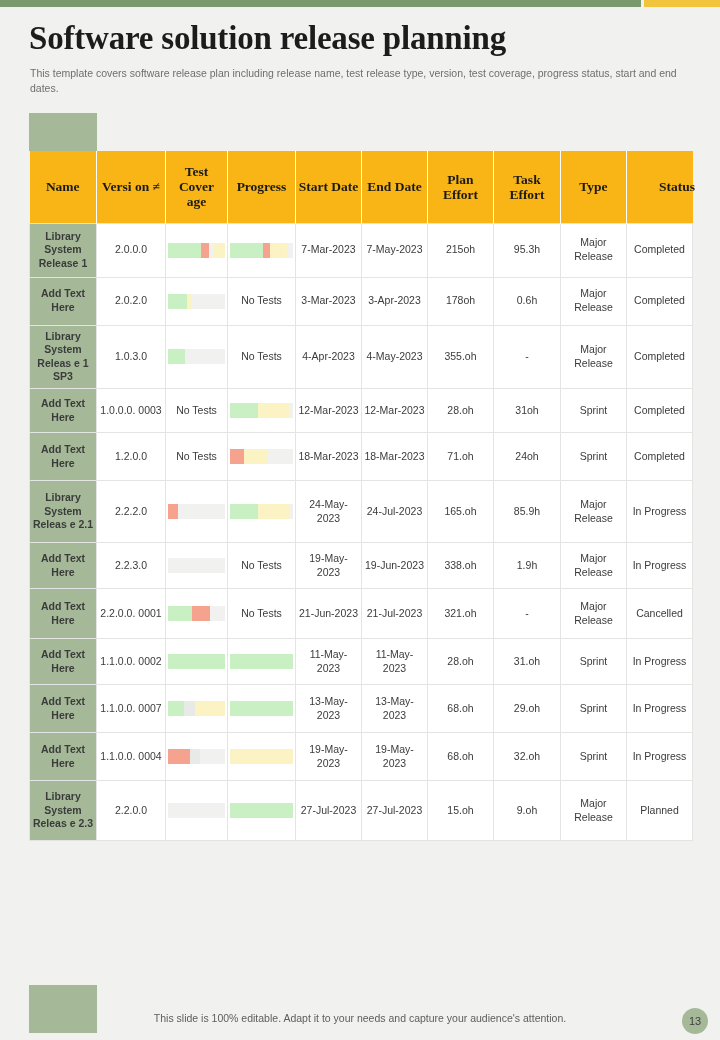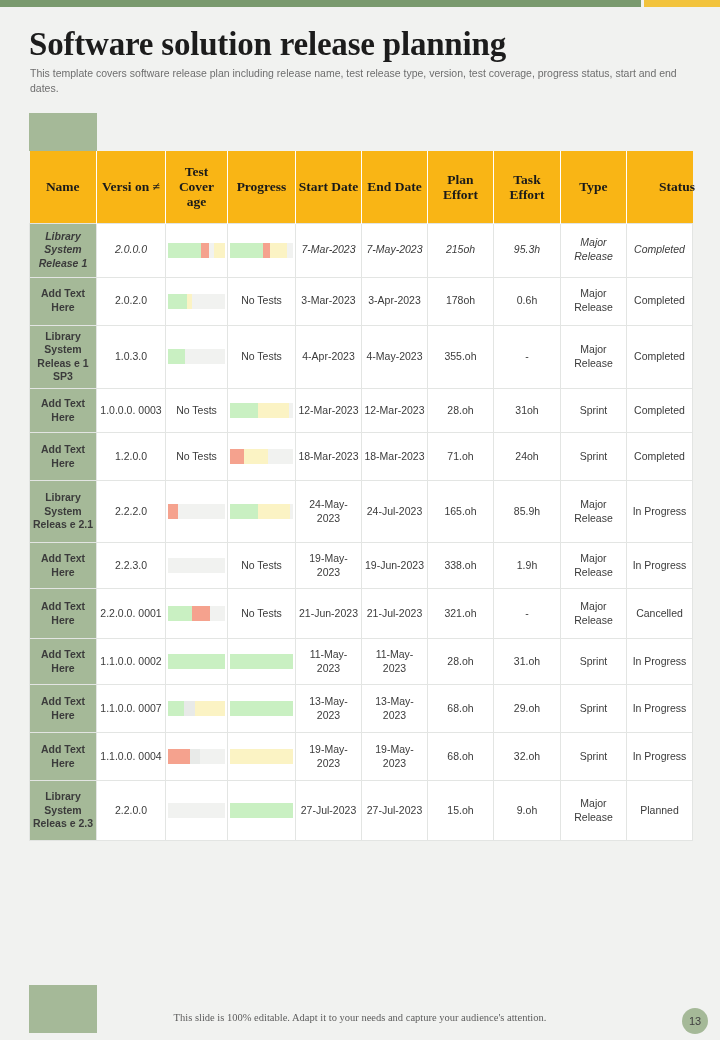--- a/index.html
+++ b/index.html
@@ -12,21 +12,21 @@
   .page { position: relative; width: 720px; height: 1040px; background: #f1f2f0; }
 
   
   .topbar { position: absolute; top: 0; left: 0; height: 7px; width: 100%; display: flex; }
   .topbar-green { width: 641px; height: 7px; background: #7a9a6e; }
   .topbar-gap   { width: 3px;  height: 7px; background: #f1f2f0; }
   .topbar-orange{ flex: 1;     height: 7px; background: #f2c33c; }
 
   
   .title {
-    position: absolute; left: 29px; top: 26px;
+    position: absolute; left: 29px; top: 20px;
     font-family: "Liberation Serif", serif;
     font-weight: bold; font-size: 33px; color: #1c1c1c;
     letter-spacing: -0.2px; white-space: nowrap;
   }
   .subtitle {
     position: absolute; left: 30px; top: 66px; width: 650px;
     font-size: 10.5px; line-height: 15px; color: #6e6e6e;
   }
 
   
@@ -80,21 +80,21 @@
   td.c-notests { color: #4a4a4a; }
 
   
   .bar { display: flex; width: 100%; height: 15px; }
   .seg { height: 15px; }
 
   
   .footer-note {
     position: absolute; left: 0; top: 1012px; width: 720px;
     text-align: center;
-    font-size: 10.5px; color: #5d5d5d; font-family: Liberation Serif, serif;
+    font-size: 10.5px; color: #5d5d5d;
   }
   .page-badge {
     position: absolute; right: 12px; top: 1008px;
     width: 26px; height: 26px; border-radius: 50%;
     background: #a5b998; color: #404040;
     font-size: 11px; display: flex;
     align-items: center; justify-content: center;
   }
 </style>
 </head>
@@ -136,21 +136,21 @@
             <th>Progress</th>
             <th>Start Date</th>
             <th>End Date</th>
             <th>Plan Effort</th>
             <th>Task Effort</th>
             <th>Type</th>
             <th>Status</th>
           </tr>
         </thead>
       <tbody id="tbody">
-          <tr style="height: 54px; font-style: italic;">
+          <tr style="height: 54px;">
             <td class="c-name">Library System Release 1</td>
             <td>2.0.0.0</td>
             <td>
               <div class="bar">
                 <div class="seg" style="width: 58%; background: rgb(201, 240, 194);"></div>
                 <div class="seg" style="width: 14%; background: rgb(245, 162, 142);"></div>
                 <div class="seg" style="width: 8%; background: rgb(241, 242, 240);"></div>
                 <div class="seg" style="width: 20%; background: rgb(251, 243, 196);"></div>
               </div>
             </td>

